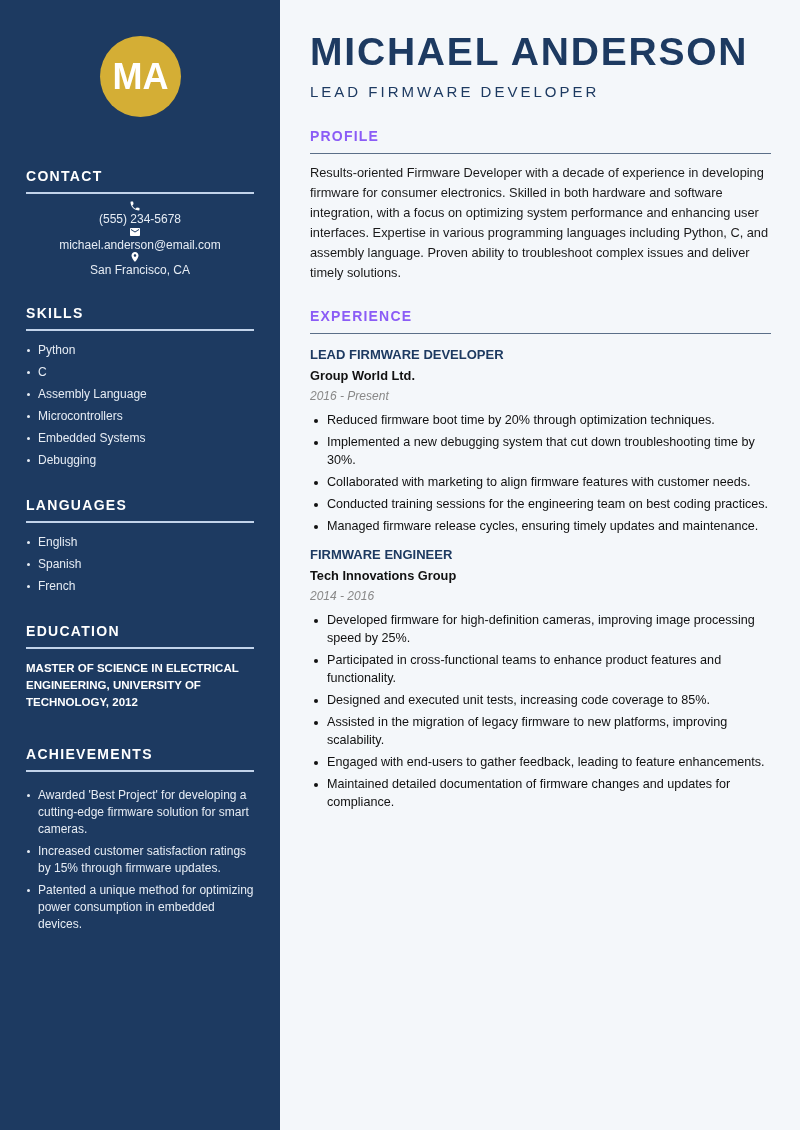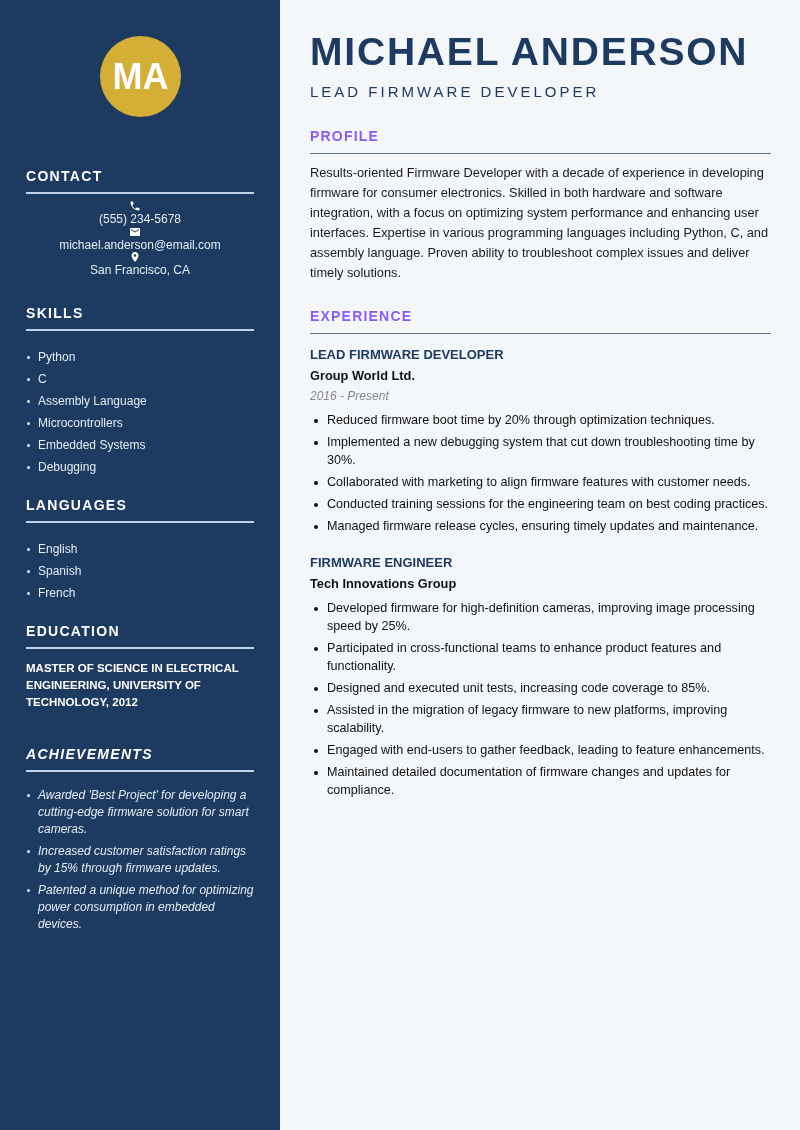--- a/index.html
+++ b/index.html
@@ -5,21 +5,21 @@
   * { box-sizing: border-box; margin: 0; padding: 0; }
   html, body { width: 800px; height: 1130px; }
   body { font-family: "Liberation Sans", sans-serif; background: #f4f7fa; position: relative; overflow: hidden; }
   .sidebar { position: absolute; left: 0; top: 0; width: 280px; height: 1130px; background: #1d3a61; color: #fff; padding: 8px 26px; }
   .avatar { position: absolute; left: 100px; top: 36px; width: 81px; height: 81px; border-radius: 50%; background: #d4ae35; color: #fff; font-weight: bold; font-size: 36px; display: flex; align-items: center; justify-content: center; }
   .s-title { font-size: 14px; font-weight: bold; letter-spacing: 1.3px; color: #fff; }
   .s-rule { height: 2px; background: #c2d3ea; margin-top: 8px; width: 228px; }
   .section { position: absolute; left: 26px; width: 228px; }
   .contact-item { display: flex; align-items: center; font-size: 12px; color: #e6ecf4; height: 25.5px; flex-direction: column; }
   .contact-item svg { width: 12px; height: 12px; margin-right: 10px; fill: #fff; flex-shrink: 0; }
-  .s-list { list-style: none; margin-top: 15px; }
+  .s-list { list-style: none; margin-top: 8px; }
   .s-list li { font-size: 12px; color: #e6ecf4; height: 22px; line-height: 22px; position: relative; padding-left: 12px; }
   .s-list li::before { content: ""; position: absolute; left: 1px; top: 9.5px; width: 3px; height: 3px; border-radius: 50%; background: #e6ecf4; }
   .edu { font-size: 11.5px; font-weight: bold; color: #fff; line-height: 17px; margin-top: 11px; }
   .ach-list { list-style: none; margin-top: 15px; }
   .ach-list li { font-size: 12px; color: #e6ecf4; line-height: 17px; position: relative; padding-left: 12px; margin-bottom: 5px; }
   .ach-list li::before { content: ""; position: absolute; left: 1px; top: 7px; width: 3px; height: 3px; border-radius: 50%; background: #e6ecf4; }
 
   .main { position: absolute; left: 310px; top: 0; width: 461px; color: #1a1a1a; }
   .name { position: absolute; top: 30px; left: 0; font-size: 39px; font-weight: bold; color: #1d3a61; letter-spacing: 1.8px; white-space: nowrap; }
   .role { position: absolute; top: 83px; left: 0; font-size: 15px; color: #1d3a61; letter-spacing: 3px; white-space: nowrap; }
@@ -89,21 +89,21 @@
       <li>French</li>
     </ul>
   </div>
 
   <div class="section" style="top:623px;">
     <div class="s-title">EDUCATION</div>
     <div class="s-rule"></div>
     <div class="edu">MASTER OF SCIENCE IN ELECTRICAL ENGINEERING, UNIVERSITY OF TECHNOLOGY, 2012</div>
   </div>
 
-  <div class="section" style="top:746px;font-style:italic;">
+  <div class="section" style="top:746px;">
     <div class="s-title">ACHIEVEMENTS</div>
     <div class="s-rule"></div>
     <ul class="ach-list">
       <li>Awarded 'Best Project' for developing a cutting-edge firmware solution for smart cameras.</li>
       <li>Increased customer satisfaction ratings by 15% through firmware updates.</li>
       <li>Patented a unique method for optimizing power consumption in embedded devices.</li>
     </ul>
   </div>
 </div>
 
@@ -127,23 +127,24 @@
       <div class="dates">2016 - Present</div>
       <ul class="bullets">
         <li>Reduced firmware boot time by 20% through optimization techniques.</li>
         <li>Implemented a new debugging system that cut down troubleshooting time by 30%.</li>
         <li>Collaborated with marketing to align firmware features with customer needs.</li>
         <li>Conducted training sessions for the engineering team on best coding practices.</li>
         <li>Managed firmware release cycles, ensuring timely updates and maintenance.</li>
       </ul>
     </div>
 
-    <div style="margin-top:20px;">
+    <div style="margin-top:12px;">
       <div class="job-title">FIRMWARE ENGINEER</div>
       <div class="company">Tech Innovations Group</div>
+      <div class="dates">2014 - 2016</div>
       <ul class="bullets">
         <li>Developed firmware for high-definition cameras, improving image processing speed by 25%.</li>
         <li>Participated in cross-functional teams to enhance product features and functionality.</li>
         <li>Designed and executed unit tests, increasing code coverage to 85%.</li>
         <li>Assisted in the migration of legacy firmware to new platforms, improving scalability.</li>
         <li>Engaged with end-users to gather feedback, leading to feature enhancements.</li>
         <li>Maintained detailed documentation of firmware changes and updates for compliance.</li>
       </ul>
     </div>
   </div>

